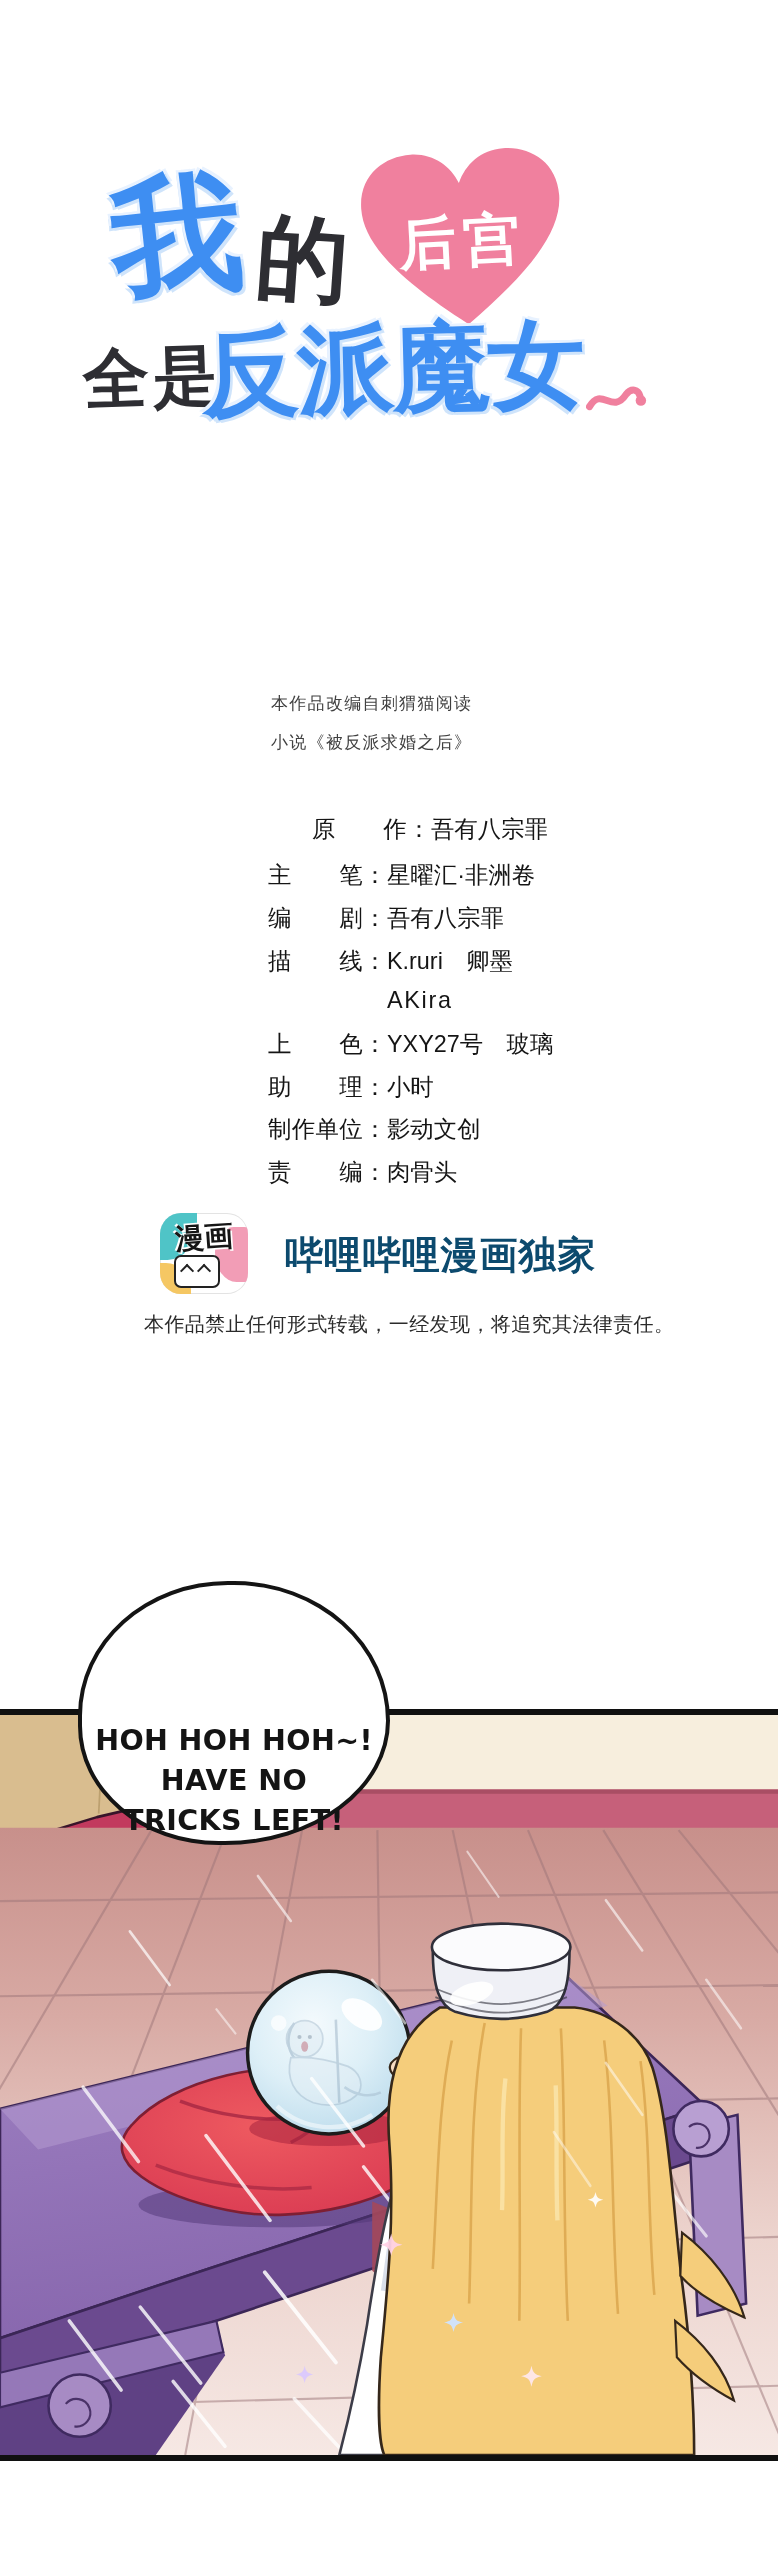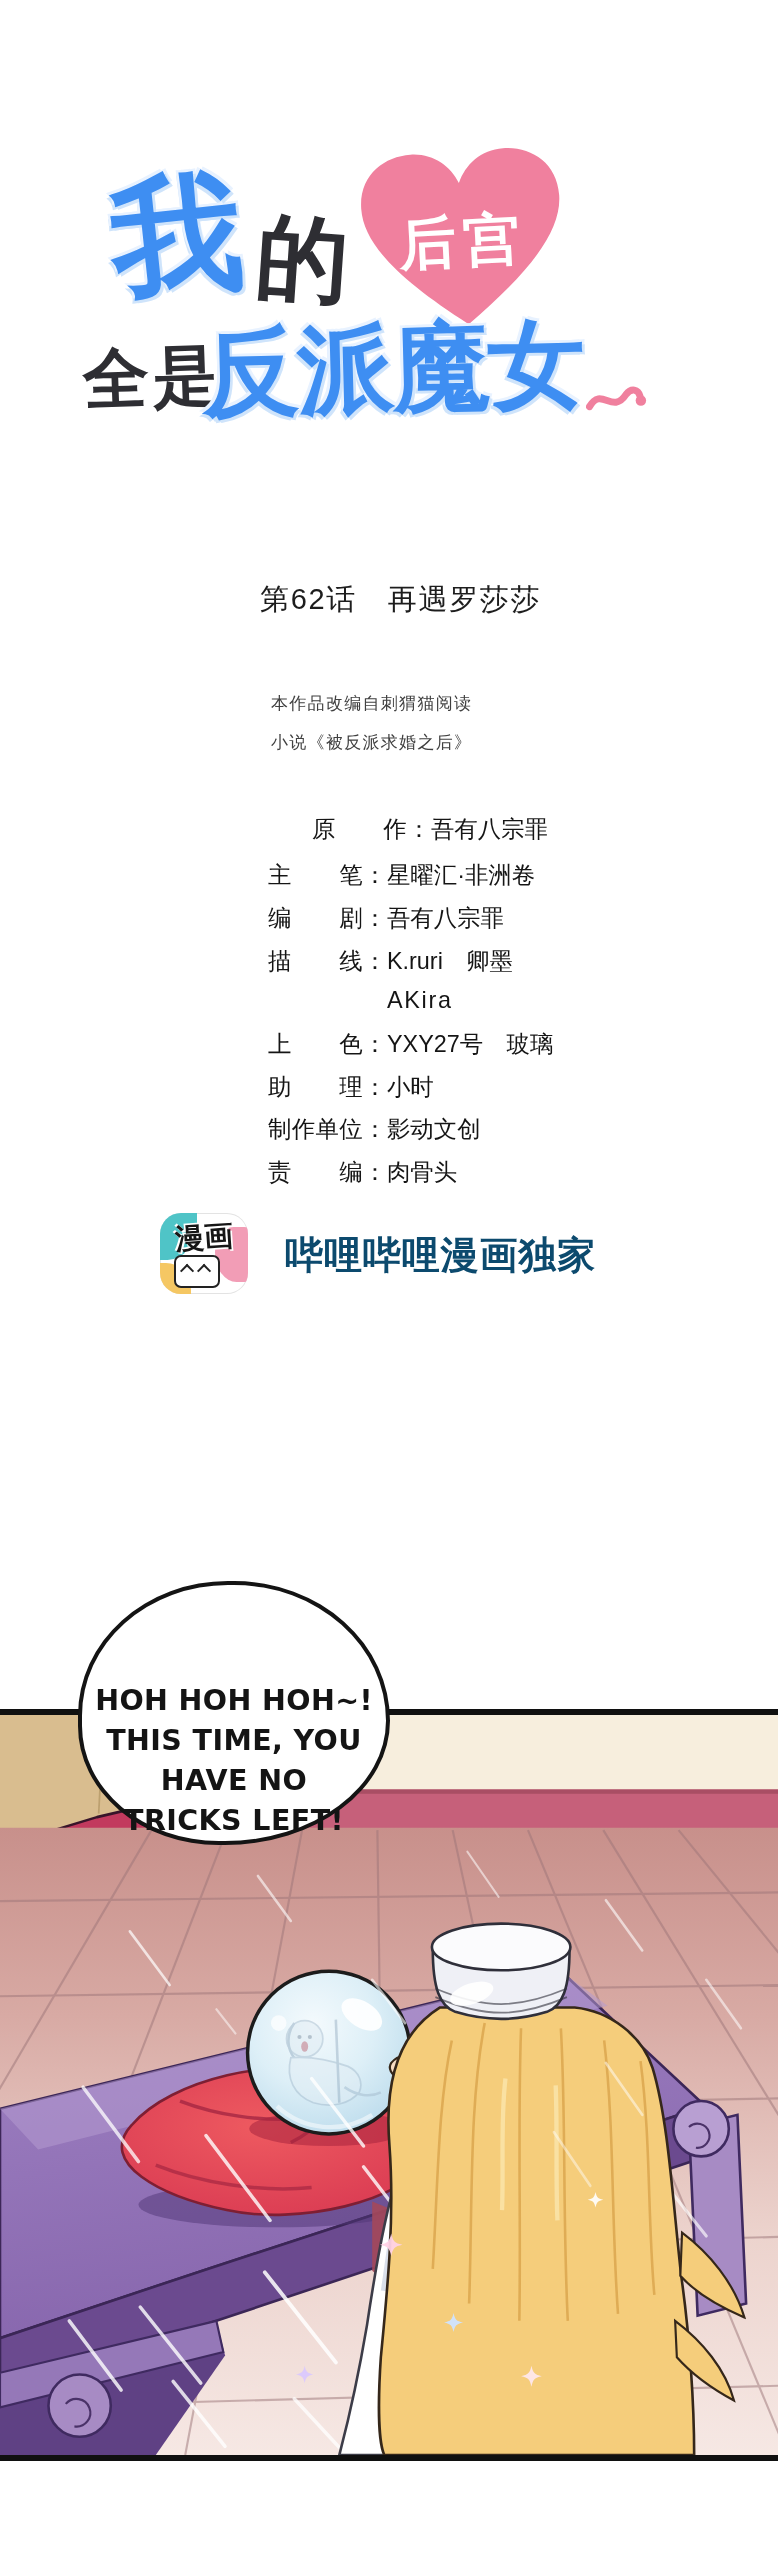--- a/index.html
+++ b/index.html
@@ -76,21 +76,20 @@
     <div class="t-char t-quanshi">全是</div>
     <div class="t-char t-main2">反派魔女</div>
     <div class="abs t-tail">
       <svg viewBox="0 0 70 56">
         <path d="M4 34 C 18 10, 30 44, 46 20 C 52 12, 60 14, 62 22" fill="none" stroke="#f0809e" stroke-width="8" stroke-linecap="round"></path>
         <circle cx="63" cy="27" r="6" fill="#f0809e"></circle>
       </svg>
     </div>
   </div>
 
-  <div class="abs chapter-title">第62话　再遇罗莎莎</div>
 
   <div>
     <div class="credit-line" style="top:692px;">本作品改编自刺猬猫阅读</div>
     <div class="credit-line" style="top:731px;">小说《被反派求婚之后》</div>
 
     <div class="credit-row" style="top:813px;margin-left:44px;"><span class="lab">原　　作：</span><span>吾有八宗罪</span></div>
     <div class="credit-row" style="top:859px;"><span class="lab">主　　笔：</span><span>星曜汇·非洲卷</span></div>
     <div class="credit-row" style="top:902px;"><span class="lab">编　　剧：</span><span>吾有八宗罪</span></div>
     <div class="credit-row" style="top:945px;"><span class="lab">描　　线：</span><span>K.ruri　卿墨</span></div>
     <div class="credit-sub" style="top:987px;">AKira</div>
@@ -104,24 +103,24 @@
     <div class="bl-teal"></div>
     <div class="bl-yellow"></div>
     <div class="bl-pink"></div>
     <div class="bl-text">漫画</div>
     <div class="bl-tv">
       <div class="bl-eye l"></div>
       <div class="bl-eye r"></div>
     </div>
   </div>
   <div class="abs bili-text">哔哩哔哩漫画独家</div>
+  <div class="abs copyright">本作品禁止任何形式转载，一经发现，将追究其法律责任。</div>
 
   <div class="abs bubble">
     <div class="bubble-line">HOH HOH HOH~!</div>
-    <div class="bubble-line">THIS TIME, YOU</div>
     <div class="bubble-line">HAVE NO</div>
     <div class="bubble-line">TRICKS LEFT!</div>
   </div>
 
   <div class="abs panel">
     <svg viewBox="0 0 900 855" preserveAspectRatio="none">
       <defs>
         <linearGradient id="floorGrad" x1="0" y1="0" x2="0" y2="1">
           <stop offset="0" stop-color="#c8908b"></stop>
             <stop offset="0.3" stop-color="#d8aaa4"></stop>

